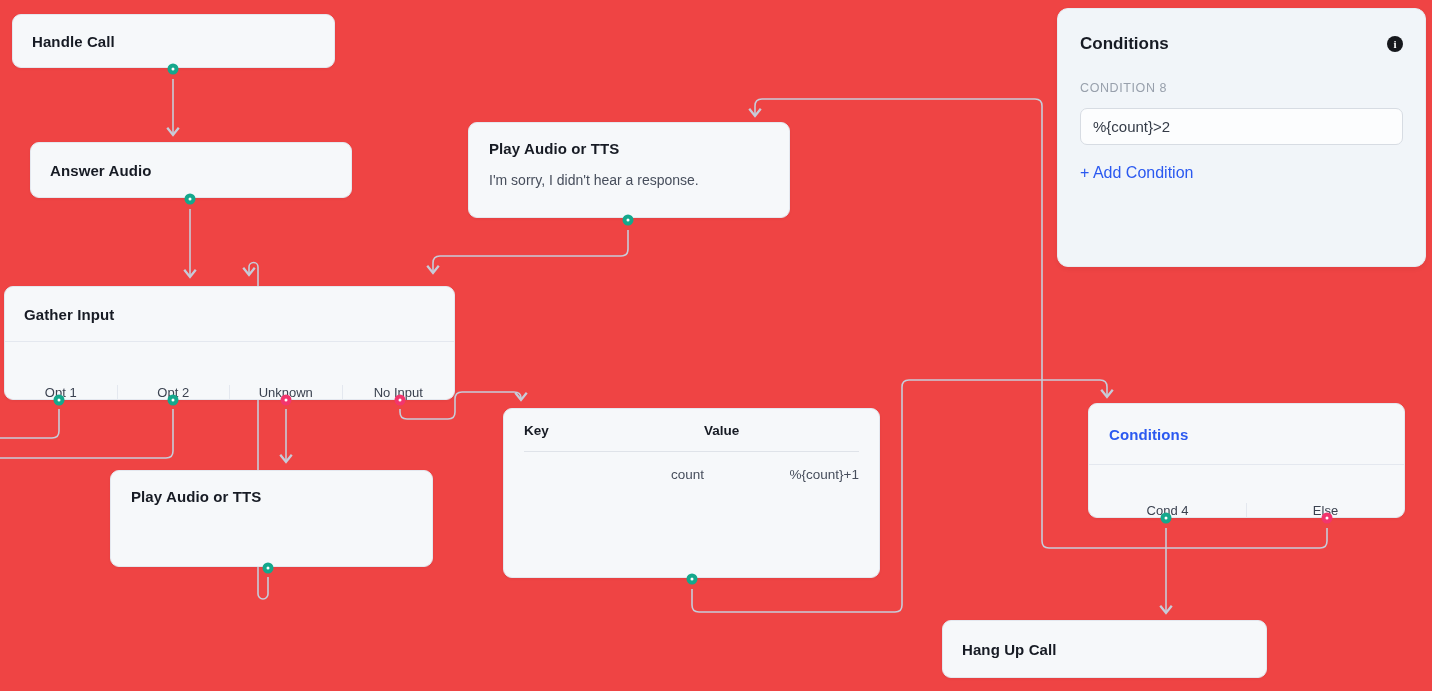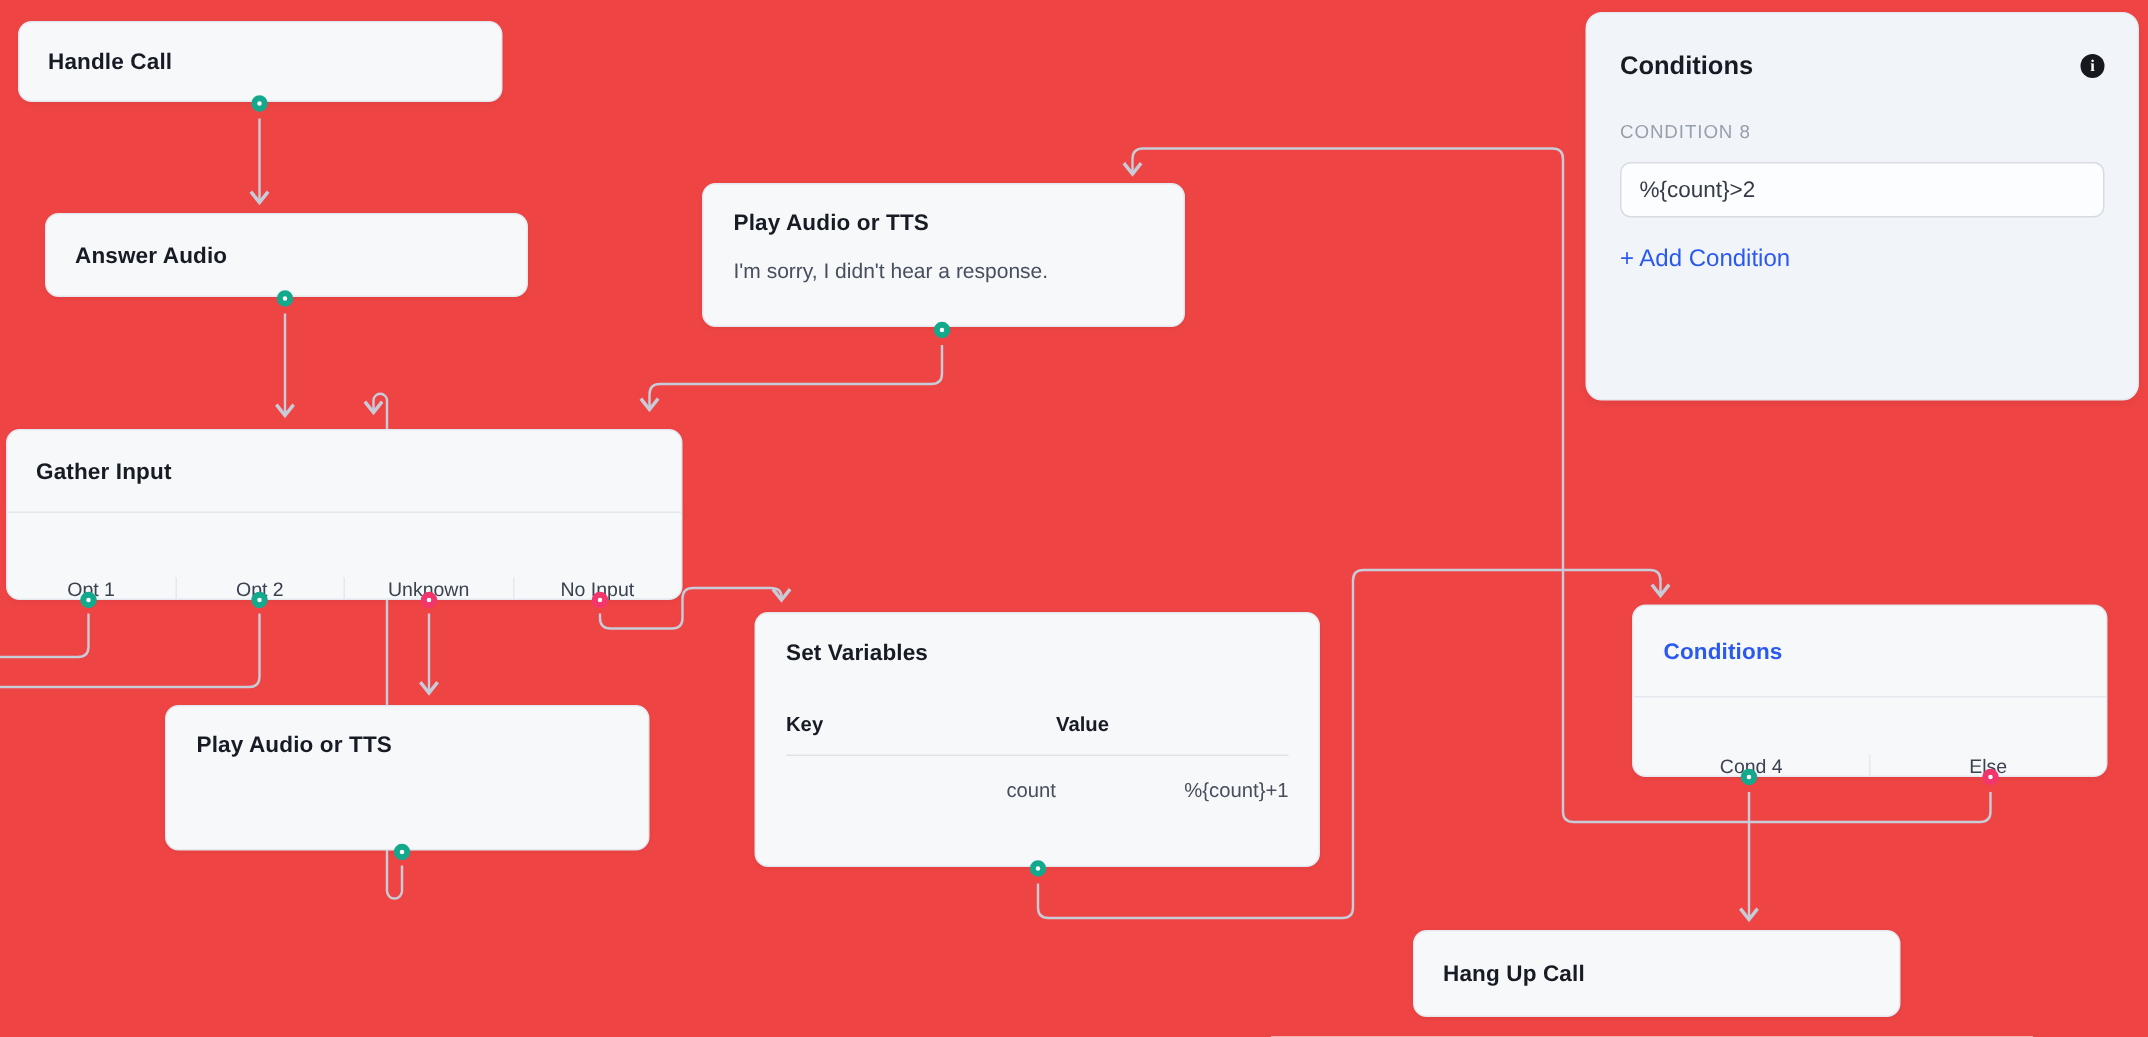--- a/index.html
+++ b/index.html
@@ -102,23 +102,20 @@
   <div class="port" style="left:173px; top:400px;"></div>
   <div class="port pink" style="left:286px; top:400px;"></div>
   <div class="port pink" style="left:400px; top:400px;"></div>
 
   <div class="node pad-node" style="left:110px; top:470px; width:323px; height:97px;">
     <div class="title">Play Audio or TTS</div>
   </div>
   <div class="port" style="left:268px; top:568px;"></div>
 
   <div class="node" style="left:503px; top:408px; width:377px; height:170px;">
-    <div class="node-simple" style="height:52px; padding:0 20px;">
-      <div class="title">Set Variables</div>
-    </div>
     <div class="vars-grid" style="height:42px;">
       <div class="vars-header">Key</div>
       <div class="vars-header">Value</div>
     </div>
     <div class="divider-h" style="margin:0 20px; background:#dfe3e9;"></div>
     <div class="vars-grid" style="height:44px;text-align:right;">
       <div class="vars-cell">count</div>
       <div class="vars-cell">%{count}+1</div>
     </div>
   </div>

